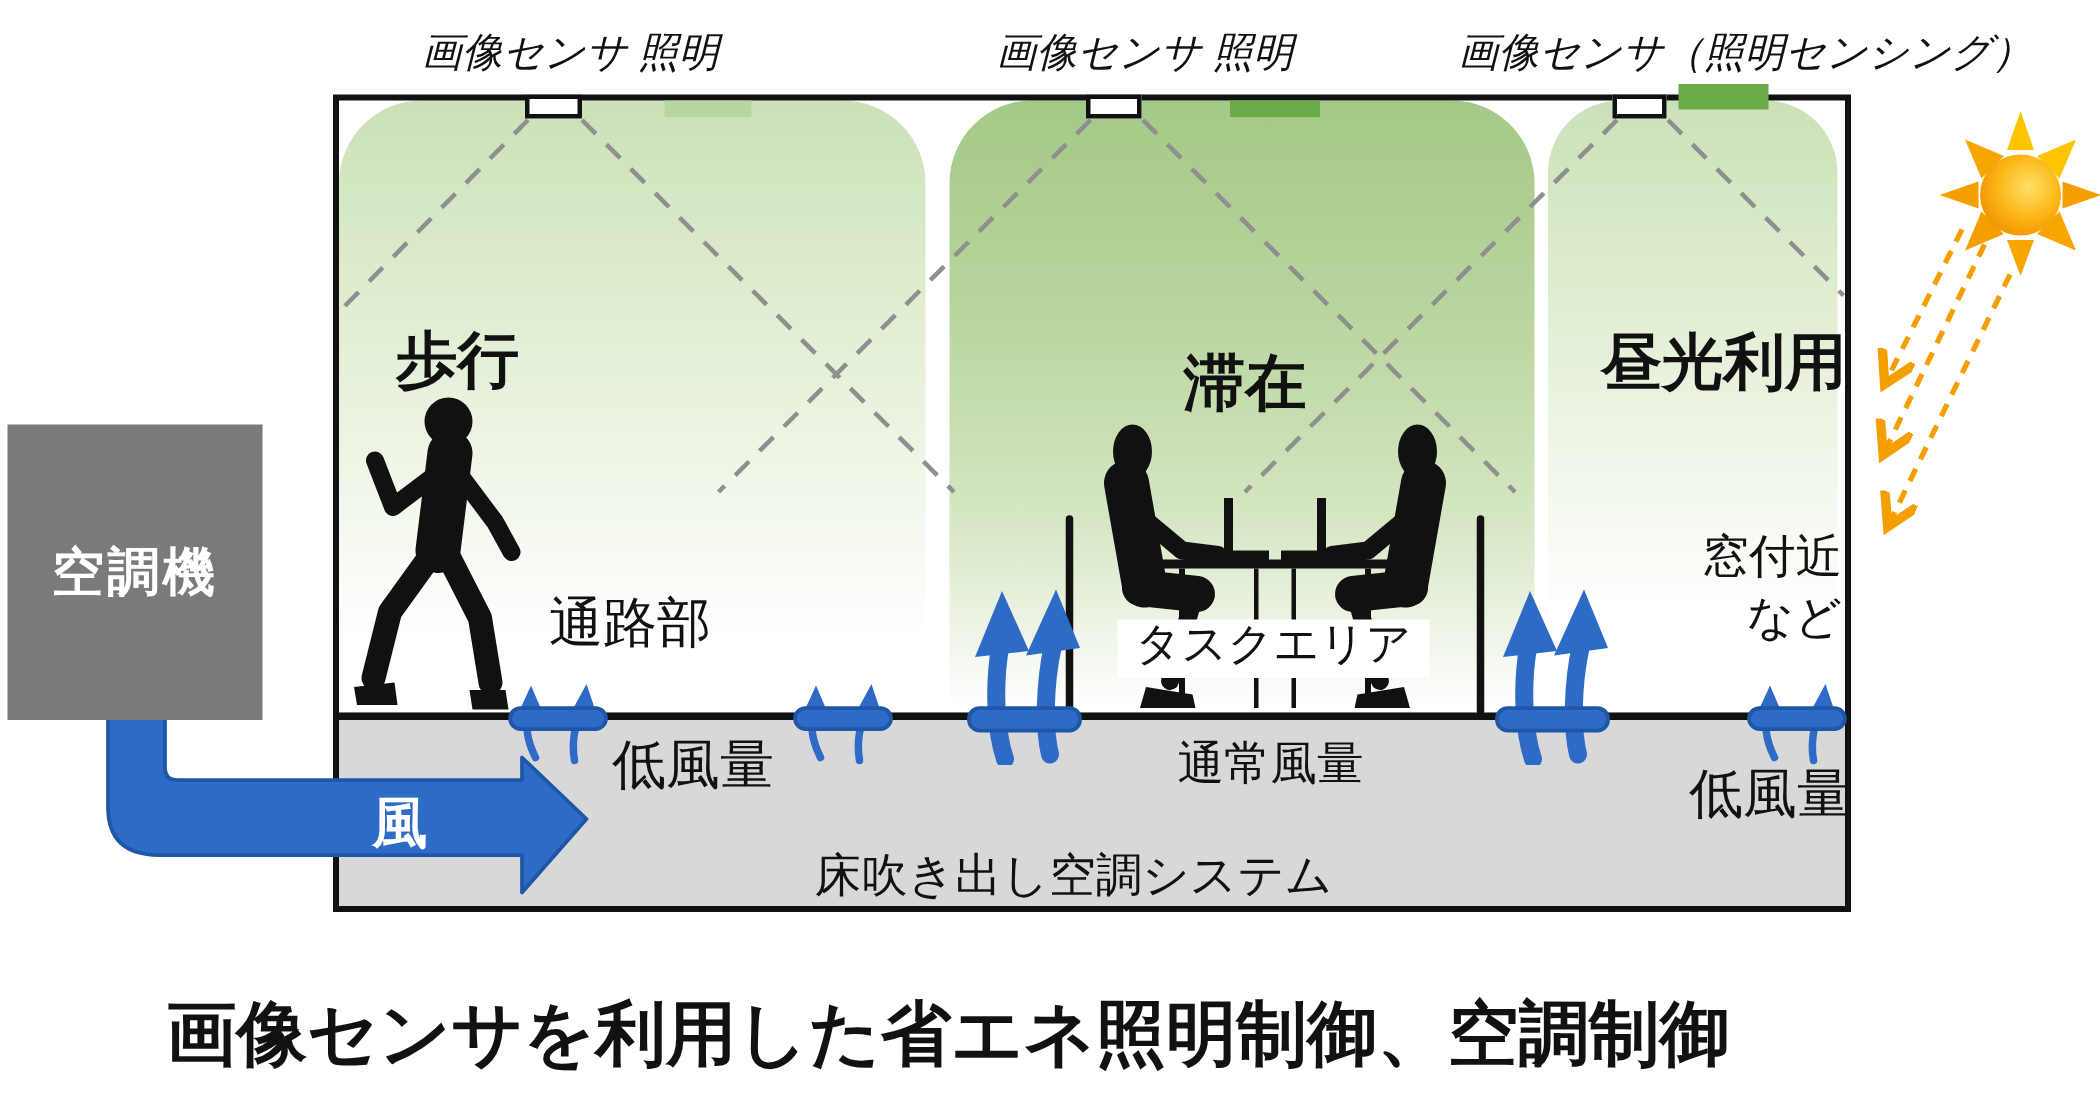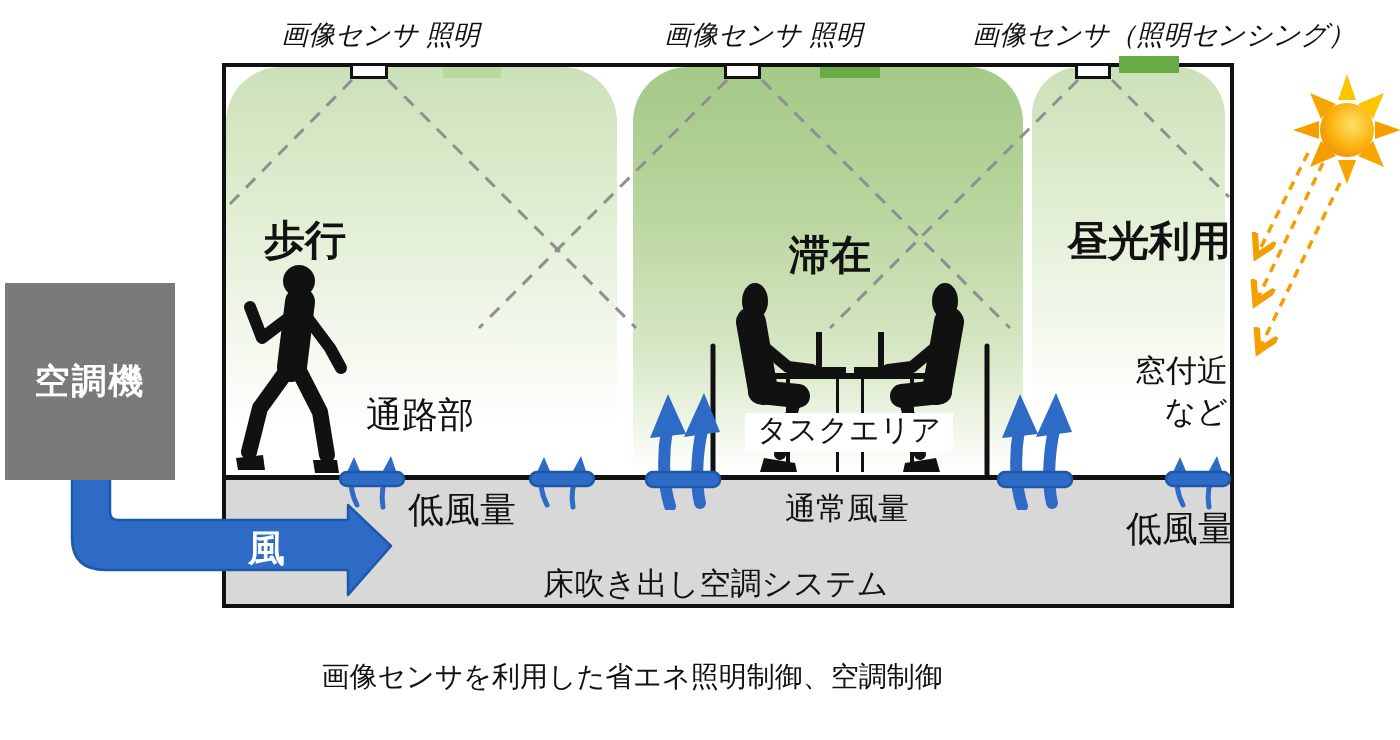--- a/index.html
+++ b/index.html
@@ -22,21 +22,21 @@
   
   .sensor{top:63px;height:16px;background:#fff;border:3px solid #111;box-sizing:border-box;z-index:11;}
   .lamp{z-index:11;}
   
   .toplabel{top:17px;font-size:27px;z-index:20;white-space:nowrap;font-style:italic;}
   .zonelabel{font-size:41px;font-weight:bold;z-index:20;white-space:nowrap;}
   .small-label{font-size:36px;z-index:20;white-space:nowrap;}
   #task-box{left:745px;top:413px;width:208px;height:39px;background:#fff;z-index:13;
     font-size:30px;text-align:center;line-height:39px;white-space:nowrap;font-family:Liberation Mono, monospace;}
   #floor-system-label{left:543px;top:552px;font-size:31px;font-weight:normal;z-index:20;white-space:nowrap;margin-top:11px;}
-  #caption{left:0;top:658px;width:1264px;text-align:center;font-size:28px;font-weight:400;z-index:20;white-space:nowrap;}
+  #caption{left:0;top:658px;width:1264px;text-align:center;font-size:47px;font-weight:700;z-index:20;white-space:nowrap;}
   
   #ac-box{left:5px;top:283px;width:170px;height:197px;background:#7a7a7a;z-index:15;
     display:flex;align-items:center;justify-content:center;}
   #ac-box span{color:#ffffff;font-size:35px;font-weight:bold;letter-spacing:2px;}
   #wind-label{left:248px;top:524px;font-size:37px;font-weight:bold;color:#fff;z-index:16;}
   svg{display:block;}
 </style>
 </head>
 <body>
 

